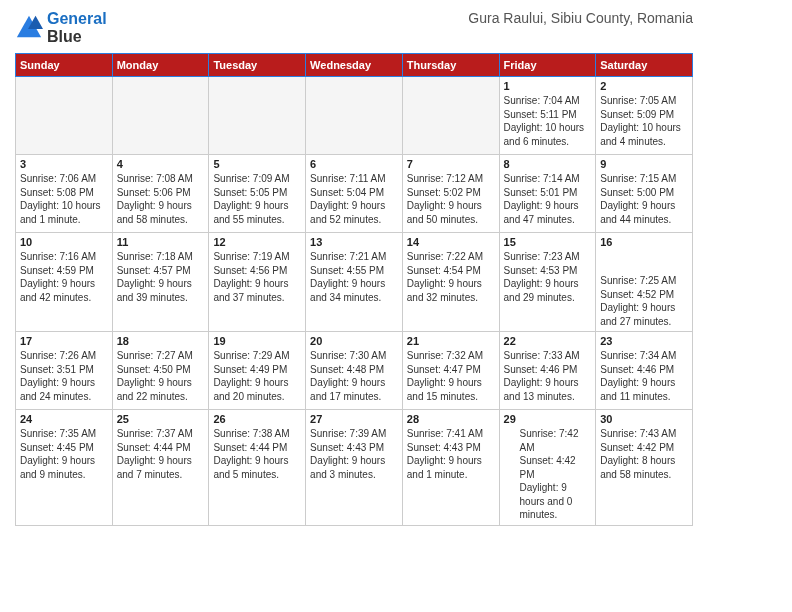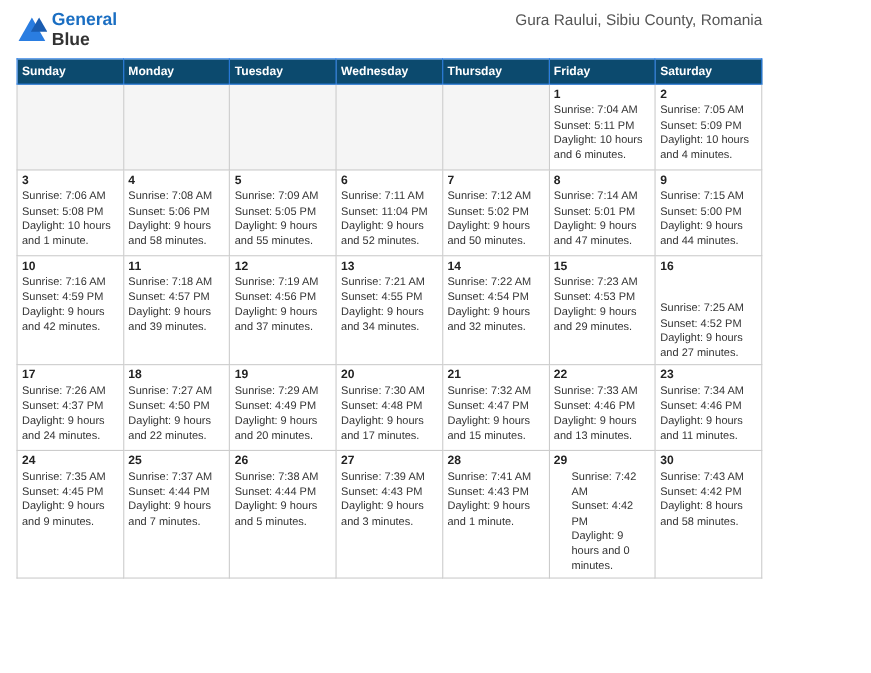--- a/index.html
+++ b/index.html
@@ -49,21 +49,21 @@
       font-size: 14px;
       font-weight: normal;
       color: #555;
     }
     .calendar {
       width: 100%;
       border-collapse: collapse;
       font-size: 10px;
     }
     .calendar thead tr th {
-      background: #0c4a6e;
+      background: #b91c1c;
       color: #fff;
       padding: 5px 4px;
       text-align: left;
       font-size: 11px;
       font-weight: bold;
       border: 1px solid #2a7de1;
     }
     .calendar tbody tr td {
       border: 1px solid #ccc;
       padding: 3px 4px;
@@ -160,21 +160,21 @@
           </td>
           <td>
             <div class="cell-day">5</div>
             <div class="cell-info" style="white-space: pre-line;">Sunrise: 7:09 AM
 Sunset: 5:05 PM
 Daylight: 9 hours and 55 minutes.</div>
           </td>
           <td>
             <div class="cell-day">6</div>
             <div class="cell-info" style="white-space: pre-line;">Sunrise: 7:11 AM
-Sunset: 11:04 PM
+Sunset: 5:04 PM
 Daylight: 9 hours and 52 minutes.</div>
           </td>
           <td>
             <div class="cell-day">7</div>
             <div class="cell-info" style="white-space: pre-line;">Sunrise: 7:12 AM
 Sunset: 5:02 PM
 Daylight: 9 hours and 50 minutes.</div>
           </td>
           <td>
             <div class="cell-day">8</div>
@@ -230,21 +230,21 @@
             <div class="cell-day">16</div>
             <div class="cell-info" style="white-space: pre-line; margin-top: 26px;">Sunrise: 7:25 AM
 Sunset: 4:52 PM
 Daylight: 9 hours and 27 minutes.</div>
           </td>
         </tr>
         <tr>
           <td>
             <div class="cell-day">17</div>
             <div class="cell-info" style="white-space: pre-line;">Sunrise: 7:26 AM
-Sunset: 4:37 PM
+Sunset: 3:51 PM
 Daylight: 9 hours and 24 minutes.</div>
           </td>
           <td>
             <div class="cell-day">18</div>
             <div class="cell-info" style="white-space: pre-line;">Sunrise: 7:27 AM
 Sunset: 4:50 PM
 Daylight: 9 hours and 22 minutes.</div>
           </td>
           <td>
             <div class="cell-day">19</div>

